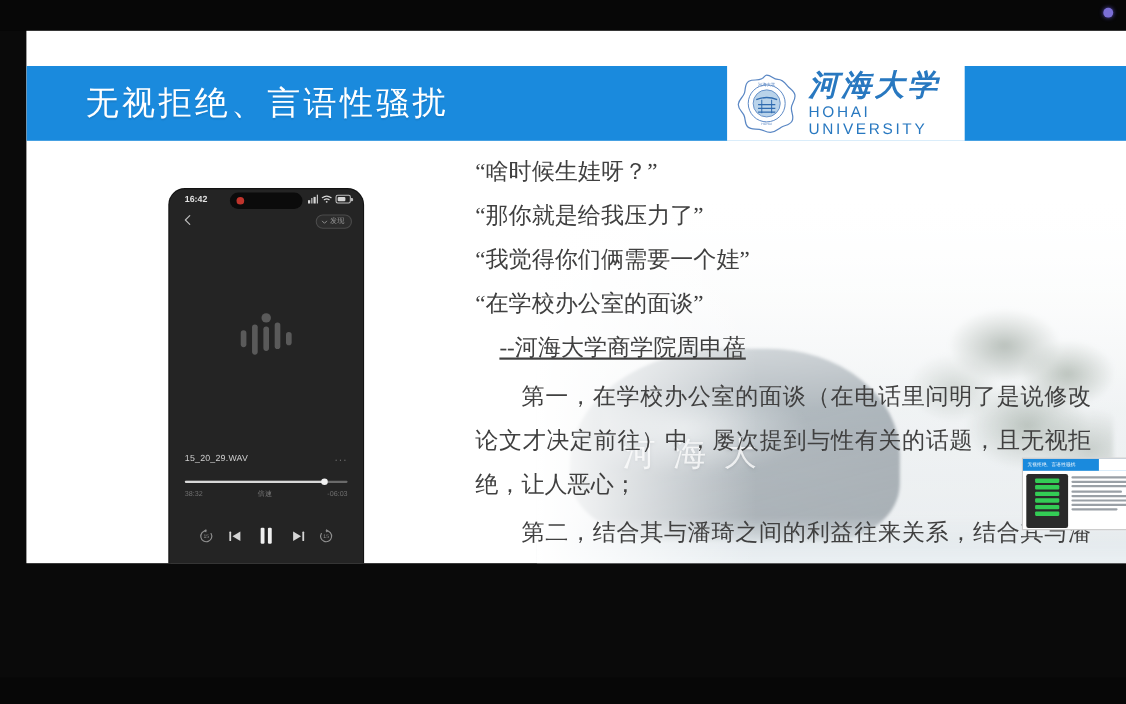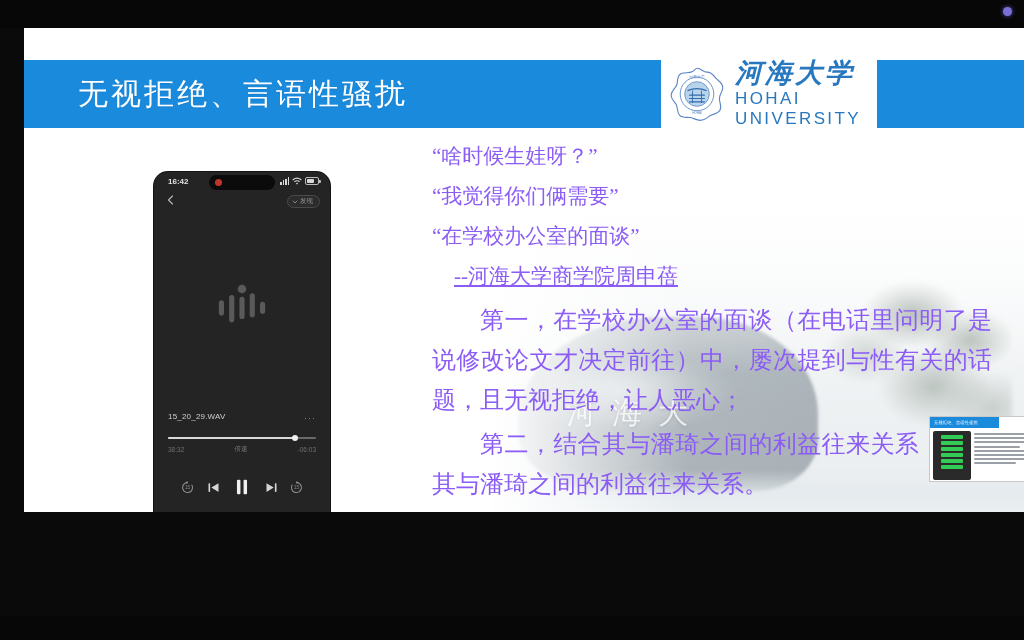--- a/index.html
+++ b/index.html
@@ -127,39 +127,39 @@
     padding-left: 8px;
   }
   #logo-seal { width: 56px; height: 56px; flex: 0 0 auto; }
   #logo-words { display: flex; flex-direction: column; justify-content: center; }
   #logo-cn {
     font-family: "Liberation Serif", "DejaVu Serif", serif;
     font-size: 27px; color: #2878c0; letter-spacing: 3px; line-height: 1.05;
     font-style: italic; font-weight: 700;
   }
   #logo-en {
-    font-size: 17px; color: #2878c0; letter-spacing: 2.4px;
+    font-size: 14px; color: #2878c0; letter-spacing: 2.4px;
     margin-top: 2px;
   }
 
   
   #text-col {
     position: absolute; left: 408px; top: 108px;
     width: 560px;
-    color: #8b5cf6;
+    color: #404040;
     font-family: "Liberation Serif", "DejaVu Serif", serif;
   }
   .quote-line {
     font-size: 21px;
     line-height: 40px;
     white-space: nowrap;
   }
   .quote-line.attrib { padding-left: 22px; text-decoration: underline; }
   .para {
-    font-size: 24px;
+    font-size: 21px;
     line-height: 40px;
     text-indent: 2em;
     text-align: justify;
     margin-top: 4px;
   }
 
   
   #phone {
     position: absolute; left: 130px; top: 144px;
     width: 176px; height: 394px;
@@ -342,21 +342,22 @@
         </svg>
         <div id="logo-words">
           <div id="logo-cn">河海大学</div>
           <div id="logo-en">HOHAI UNIVERSITY</div>
         </div>
       </div>
     </div>
 
     <div id="text-col">
       <div class="quote-line">“啥时候生娃呀？”</div>
-      <div class="quote-line">“我觉得你们俩需要”</div>
+      <div class="quote-line">“那你就是给我压力了”</div>
+      <div class="quote-line">“我觉得你们俩需要一个娃”</div>
       <div class="quote-line">“在学校办公室的面谈”</div>
       <div class="quote-line attrib">--河海大学商学院周申蓓</div>
       <div class="para">第一，在学校办公室的面谈（在电话里问明了是说修改论文才决定前往）中，屡次提到与性有关的话题，且无视拒绝，让人恶心；</div>
       <div class="para">第二，结合其与潘琦之间的利益往来关系，结合其与潘琦之间的利益往来关系。</div>
     </div>
 
     <div id="phone">
 
       <div id="phone-status">
         <div id="status-time">16:42</div>

